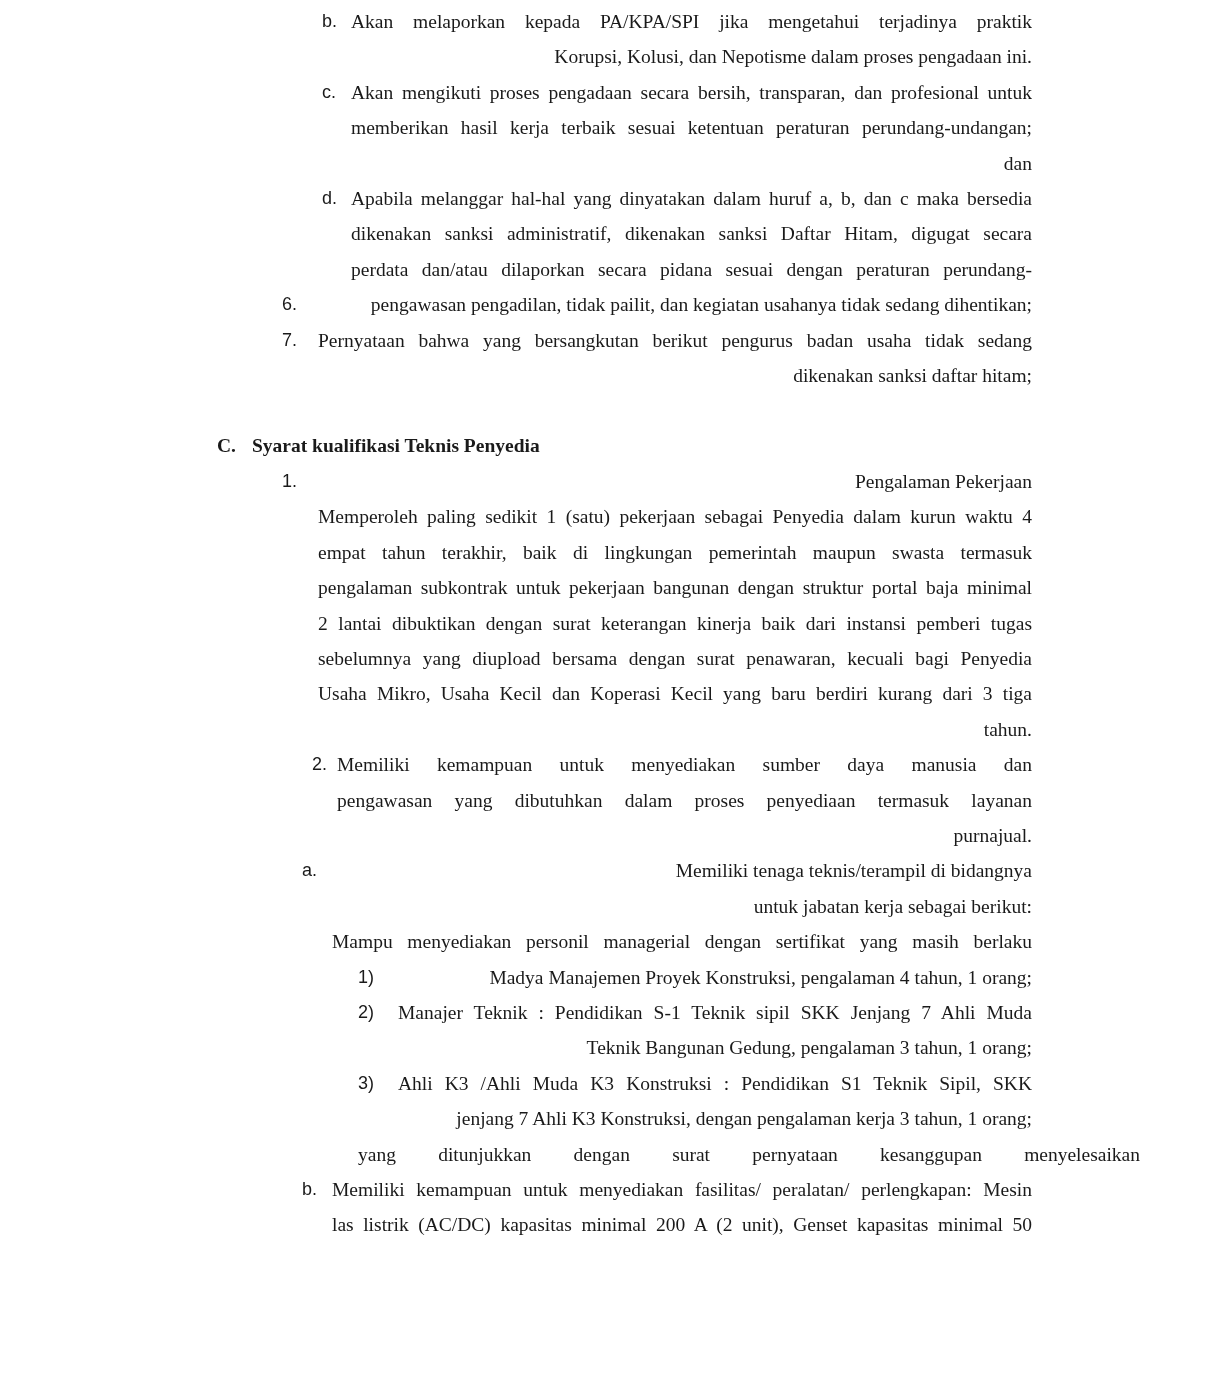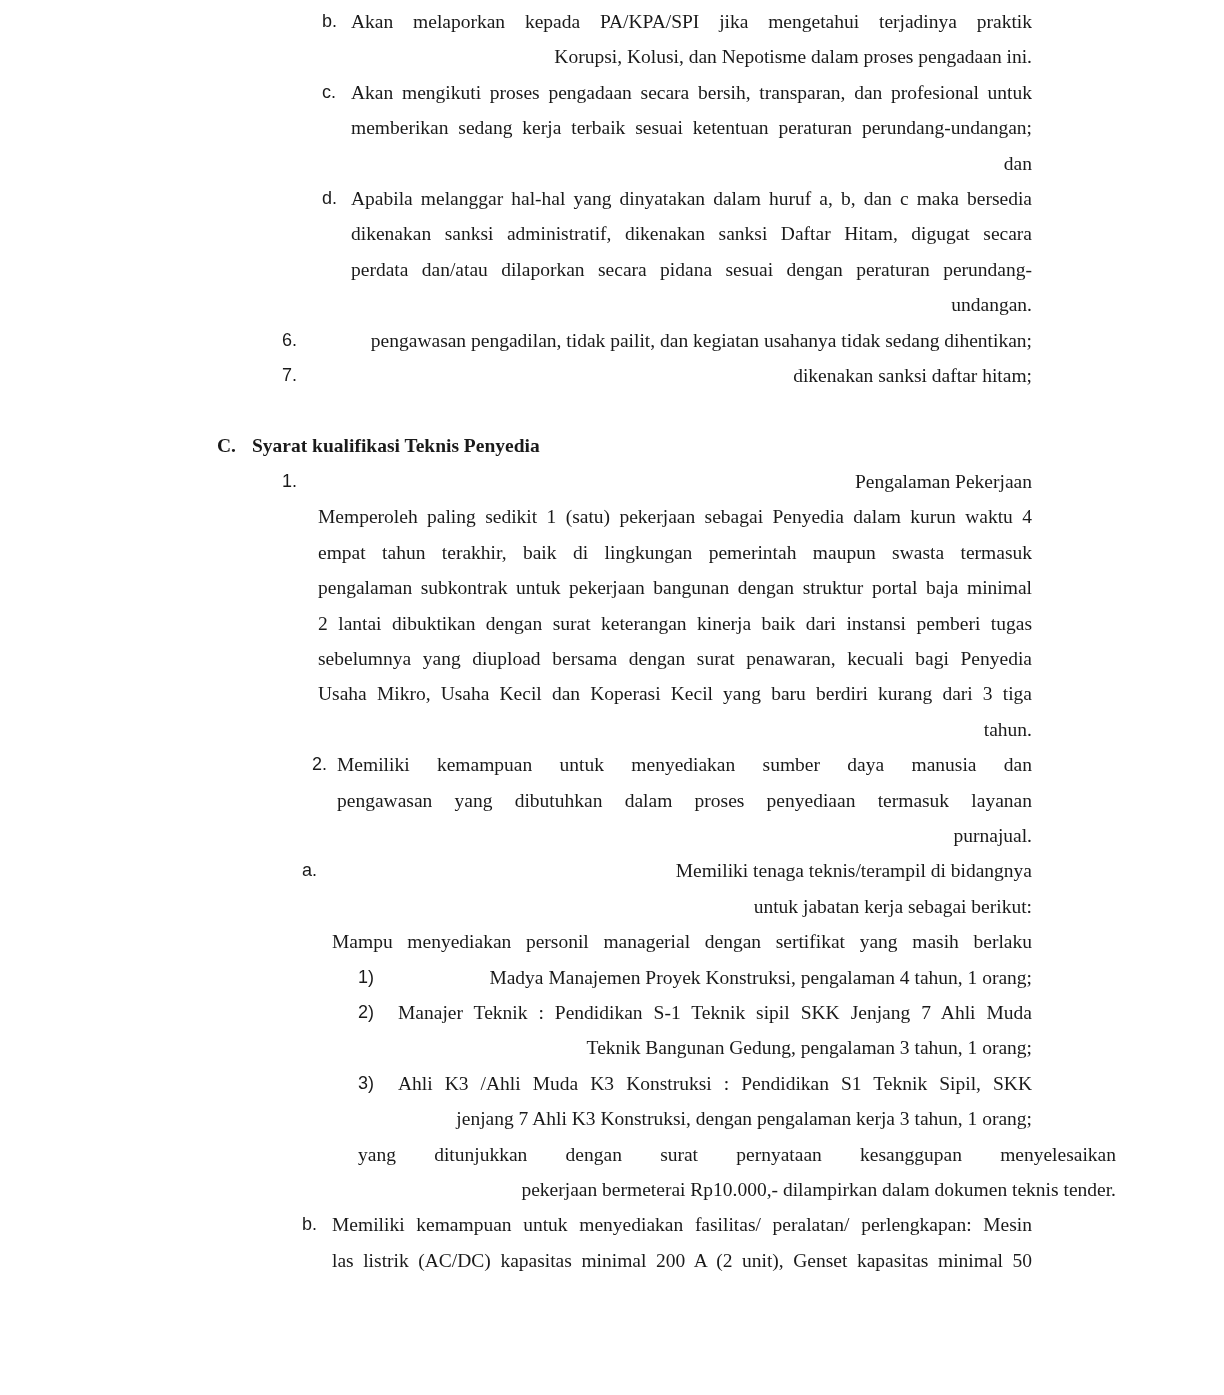--- a/index.html
+++ b/index.html
@@ -31,21 +31,21 @@
   .ind-letter { margin-left: 322px; }       
   .ind-letter .marker { width: 29px; }
   .ind-num { margin-left: 282px; }          
   .ind-num .marker { width: 36px; }
   .ind-two { margin-left: 312px; }          
   .ind-two .marker { width: 25px; }
   .ind-ab { margin-left: 302px; }           
   .ind-ab .marker { width: 30px; }
   .ind-paren { margin-left: 358px; }        
   .ind-paren .marker { width: 40px; }
-  .para-cont { margin-left: 358px; margin-right: 108px; font-family: Liberation Serif, serif; }
+  .para-cont { margin-left: 358px; margin-right: 84px; font-family: Liberation Serif, serif; }
 
   .heading {
     margin-left: 217px;
     margin-top: 35px;
     font-weight: bold;
     display: flex;
   }
   .heading .marker {
     font-family: "Liberation Serif", serif;
     font-weight: bold;
@@ -63,45 +63,45 @@
     <div class="body">
       <div class="line j">Akan melaporkan kepada PA/KPA/SPI jika mengetahui terjadinya praktik</div>
       <div class="line l">Korupsi, Kolusi, dan Nepotisme dalam proses pengadaan ini.</div>
     </div>
   </div>
 
   <div class="row ind-letter">
     <span class="marker">c.</span>
     <div class="body">
       <div class="line j">Akan mengikuti proses pengadaan secara bersih, transparan, dan profesional untuk</div>
-      <div class="line j">memberikan sedang kerja terbaik sesuai ketentuan peraturan perundang-undangan;</div>
+      <div class="line j">memberikan hasil kerja terbaik sesuai ketentuan peraturan perundang-undangan;</div>
       <div class="line l">dan</div>
     </div>
   </div>
 
   <div class="row ind-letter">
     <span class="marker">d.</span>
     <div class="body">
       <div class="line j">Apabila melanggar hal-hal yang dinyatakan dalam huruf a, b, dan c maka bersedia</div>
       <div class="line j">dikenakan sanksi administratif, dikenakan sanksi Daftar Hitam, digugat secara</div>
       <div class="line j">perdata dan/atau dilaporkan secara pidana sesuai dengan peraturan perundang-</div>
-      <div class="line l">undangan.</div>
     </div>
   </div>
 
   <div class="row ind-num">
     <span class="marker">6.</span>
     <div class="body">
       <div class="line l">pengawasan pengadilan, tidak pailit, dan kegiatan usahanya tidak sedang dihentikan;</div>
     </div>
   </div>
 
   <div class="row ind-num">
     <span class="marker">7.</span>
     <div class="body">
+      <div class="line j">Pernyataan bahwa yang bersangkutan berikut pengurus badan usaha tidak sedang</div>
       <div class="line l">dikenakan sanksi daftar hitam;</div>
     </div>
   </div>
 
   <div class="heading">
     <span class="marker">C.</span>
     <span>Syarat kualifikasi Teknis Penyedia</span>
   </div>
 
   <div class="row ind-num">
@@ -154,21 +154,20 @@
   <div class="row ind-paren">
     <span class="marker">3)</span>
     <div class="body">
       <div class="line j">Ahli K3 /Ahli Muda K3 Konstruksi : Pendidikan S1 Teknik Sipil, SKK</div>
       <div class="line l">jenjang 7 Ahli K3 Konstruksi, dengan pengalaman kerja 3 tahun, 1 orang;</div>
     </div>
   </div>
 
   <div class="para-cont">
     <div class="line j">yang ditunjukkan dengan surat pernyataan kesanggupan menyelesaikan</div>
-    <div class="line l">pekerjaan bermeterai Rp10.000,- dilampirkan dalam dokumen teknis tender.</div>
   </div>
 
   <div class="row ind-ab">
     <span class="marker">b.</span>
     <div class="body">
       <div class="line j">Memiliki kemampuan untuk menyediakan fasilitas/ peralatan/ perlengkapan: Mesin</div>
       <div class="line j">las listrik (AC/DC) kapasitas minimal 200 A (2 unit), Genset kapasitas minimal 50</div>
     </div>
   </div>
 

